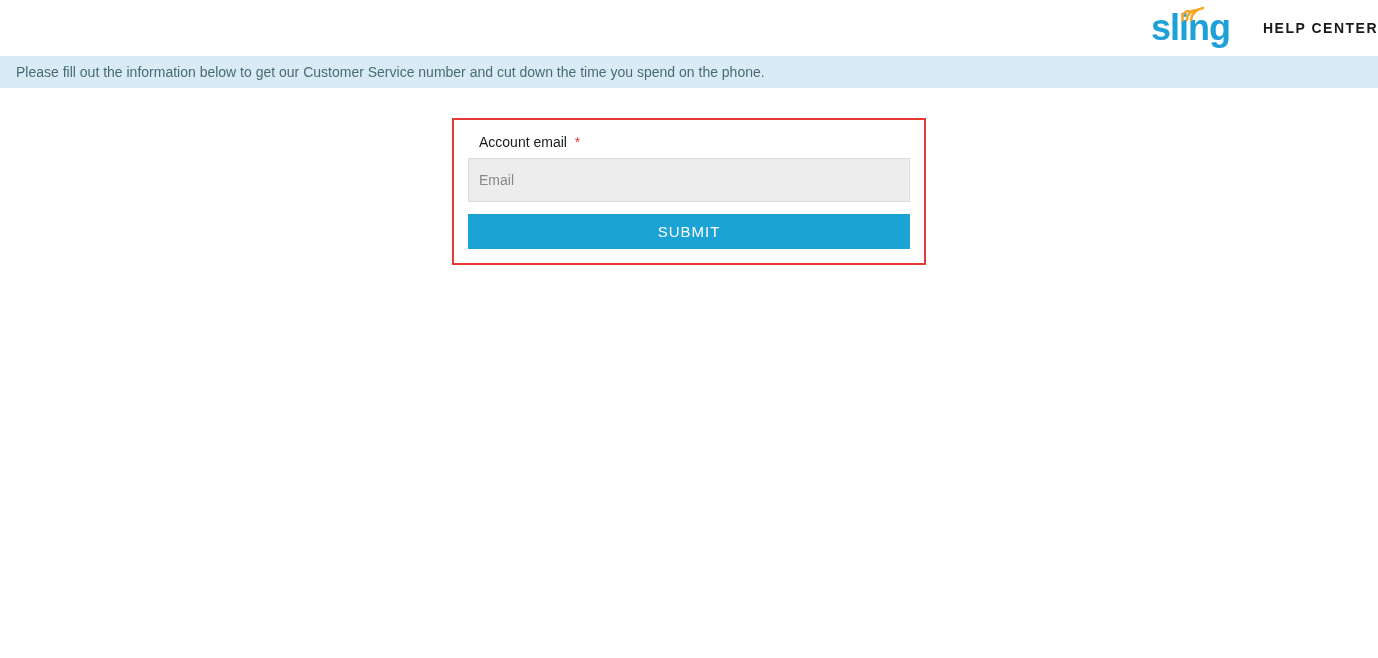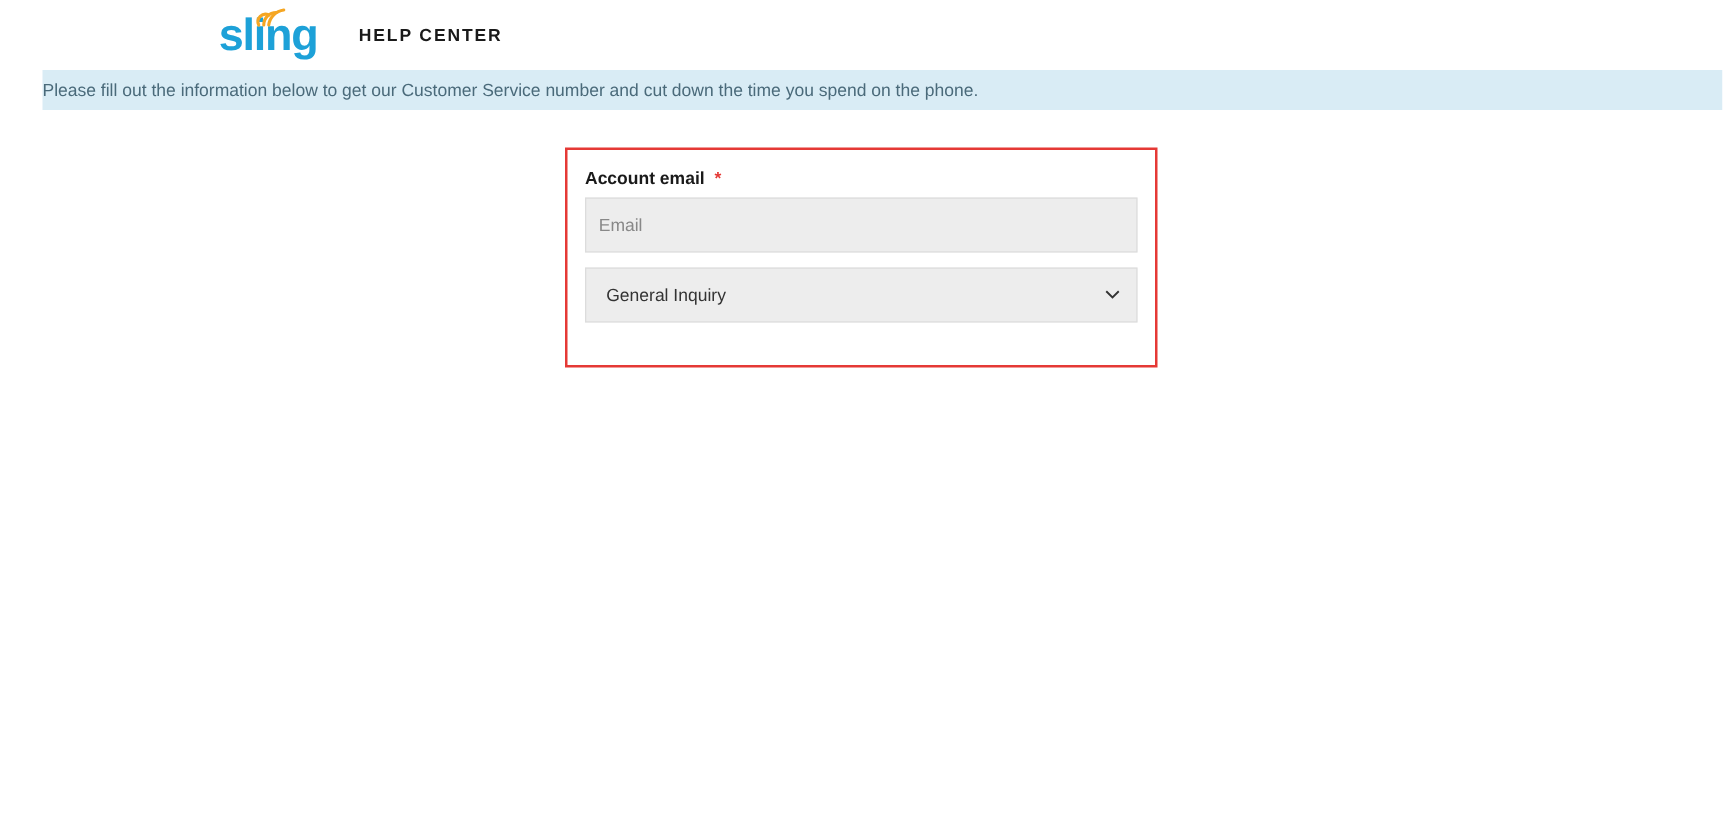--- a/index.html
+++ b/index.html
@@ -12,20 +12,21 @@
       background: #ffffff;
       width: 1378px;
       height: 658px;
       overflow: hidden;
     }
     .header {
       display: flex;
       align-items: center;
       padding: 10px 0 10px 175px;
       background: #ffffff;
+      justify-content: flex-end;
     }
     .logo {
       display: flex;
       align-items: flex-end;
     }
     .logo-sling {
       color: #1da1d8;
       font-size: 36px;
       font-weight: 600;
       letter-spacing: -1px;
@@ -43,37 +44,37 @@
       color: #1a1a1a;
       font-size: 14px;
       font-weight: 700;
       letter-spacing: 1.5px;
       margin-left: 10px;
       margin-bottom: 10px;
       padding-left: 23px;
     }
     .info-banner {
       background: #d9ecf5;
-      padding: 8px 0;
+      padding: 8px 16px;
       color: #4a6a7a;
       font-size: 14px;
-      margin-left: 34px;
     }
     .form-container {
       width: 474px;
       margin: 30px auto 0;
       border: 2px solid #e53935;
       padding: 14px;
     }
     .form-label {
       color: #1a1a1a;
       font-size: 14px;
-      font-weight: 700;
+      font-weight: 400;
       margin-bottom: 8px;
       display: block;
+      margin-left: 11px;
     }
     .required-asterisk {
       color: #e53935;
       margin-left: 4px;
     }
     .form-input {
       width: 100%;
       padding: 13px 10px;
       background: #ededed;
       border: 1px solid #dcdcdc;
@@ -141,24 +142,15 @@
   <span>Please fill out the information below to get our Customer Service number and cut down the time you spend on the phone.</span>
 </div>
 
 <div class="form-container">
   <label class="form-label">
     <span>Account email</span>
     <span class="required-asterisk">*</span>
   </label>
   <input type="text" class="form-input" placeholder="Email" style="">
 
-  <div class="form-select-wrapper">
-    <select class="form-select">
-      <option>General Inquiry</option>
-    </select>
-    <span class="select-chevron">
-      <svg width="12" height="8" viewBox="0 0 12 8">
-        <path d="M 1 1 L 6 6 L 11 1" stroke="#333" stroke-width="1.5" fill="none"></path>
-      </svg>
-    </span>
-  </div>
 
+  <button class="submit-button">SUBMIT</button>
 </div>
 
 </body></html>

